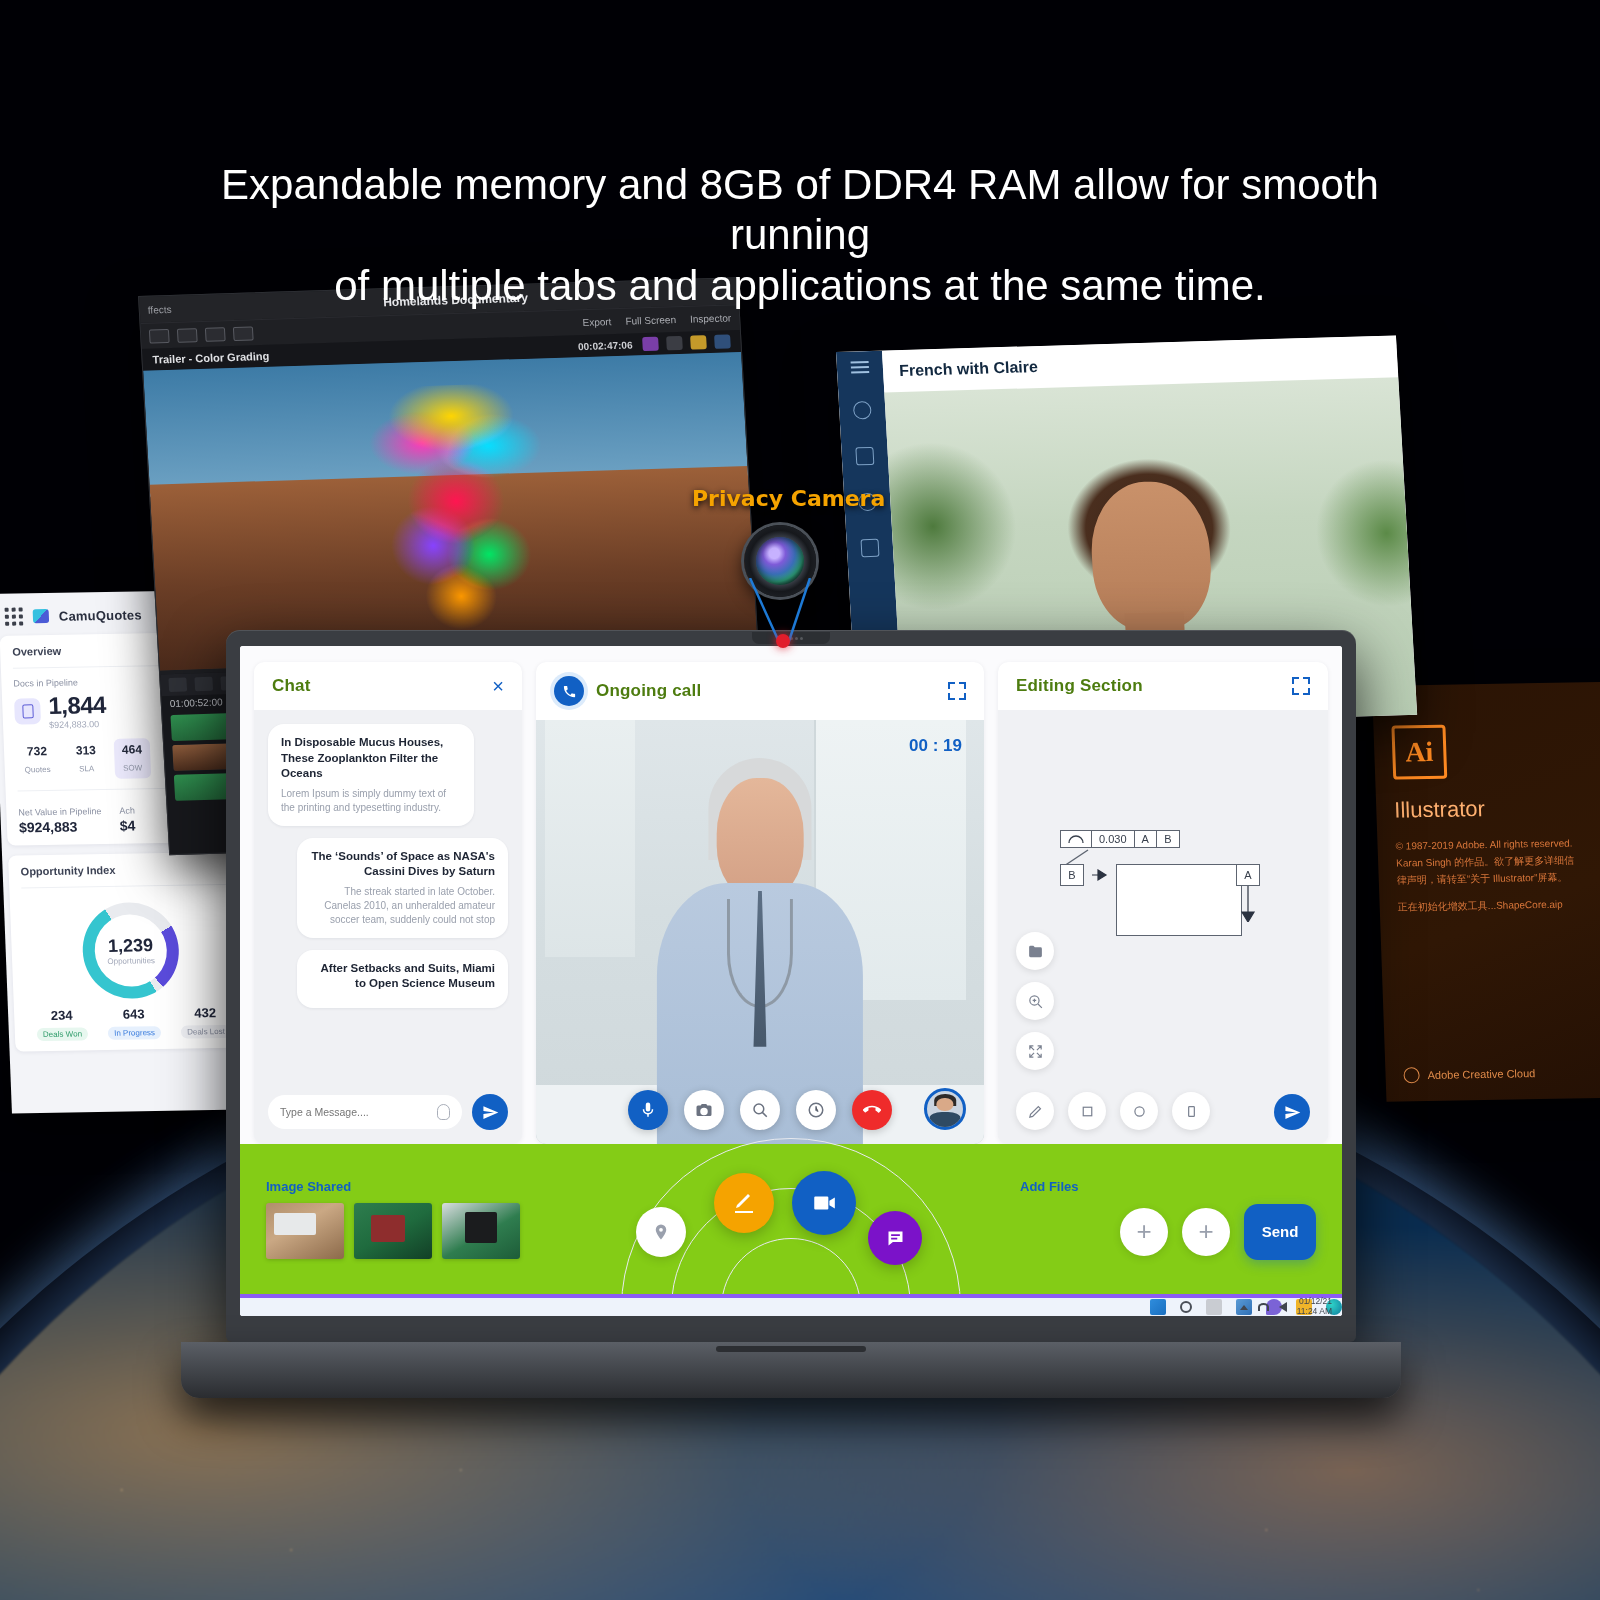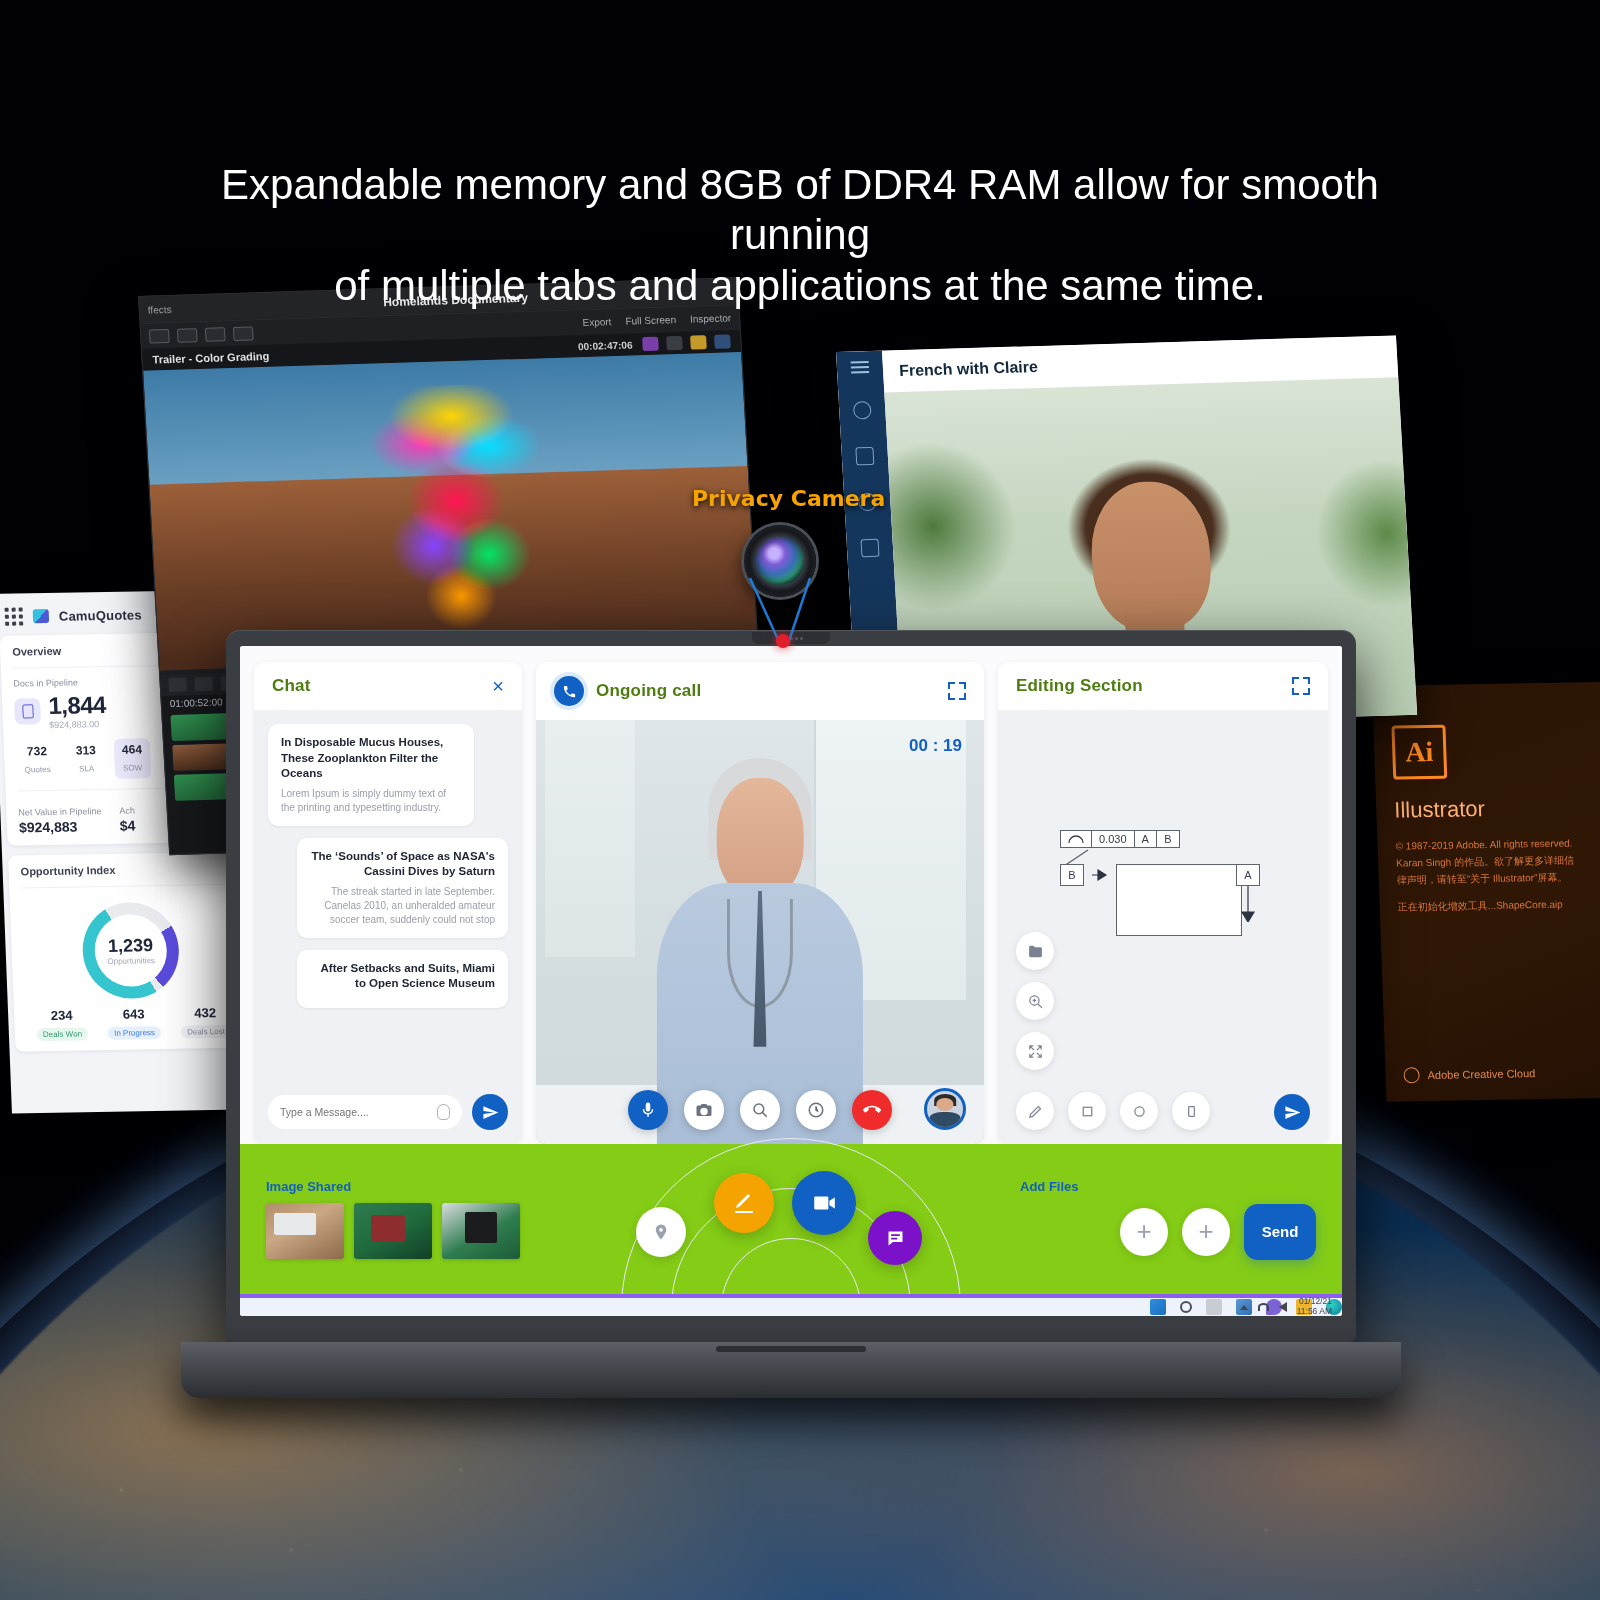--- a/index.html
+++ b/index.html
@@ -258,21 +258,21 @@
   .expand-ico{ width:18px;height:18px; position:relative; color:#1160c4;}
   .expand-ico i{ position:absolute; width:7px;height:7px; border:2.4px solid currentColor;}
   .expand-ico i:nth-child(1){ left:0;top:0; border-right:0;border-bottom:0;}
   .expand-ico i:nth-child(2){ right:0;top:0; border-left:0;border-bottom:0;}
   .expand-ico i:nth-child(3){ left:0;bottom:0; border-right:0;border-top:0;}
   .expand-ico i:nth-child(4){ right:0;bottom:0; border-left:0;border-top:0;}
 
   
   #chat-panel { width: 268px; }
   .chat-msgs { flex:1; padding:14px 14px 0 14px; overflow:hidden;}
-  .bubble { background:#fff; border-radius:10px; padding:11px 13px; margin-bottom:12px;
+  .bubble { background:#fff; border-radius:16px; padding:11px 13px; margin-bottom:12px;
     box-shadow:0 1px 3px rgba(20,30,60,.07);}
   .bubble.left { width:86%; }
   .bubble.right { width:88%; margin-left:auto; text-align:right;}
   .bubble h4 { font-size:11.5px; font-weight:700; color:#1d2433; line-height:1.35; margin-bottom:5px;}
   .bubble p { font-size:10px; color:#9aa0ad; line-height:1.4;}
   .chat-input-row { padding:12px 14px 14px 14px; display:flex; align-items:center; gap:10px;}
   .chat-input { flex:1; background:#fff; border-radius:20px; height:34px; display:flex;
     align-items:center; padding:0 12px; gap:8px;}
   .chat-input input{ border:0; outline:0; flex:1; font-size:10.5px; color:#9aa0ad;
     font-family:"Liberation Sans", sans-serif; background:transparent;}
@@ -628,21 +628,21 @@
                 <span class="spacer"></span>
                 <span class="x-ico">×</span>
               </div>
               <div class="chat-msgs">
                 <div class="bubble left">
                   <h4>In Disposable Mucus Houses, These Zooplankton Filter the Oceans</h4>
                   <p>Lorem Ipsum is simply dummy text of the printing and typesetting industry.</p>
                 </div>
                 <div class="bubble right">
                   <h4>The ‘Sounds’ of Space as NASA's Cassini Dives by Saturn</h4>
-                  <p>The streak started in late September. Canelas 2010, an unheralded amateur soccer team, suddenly could not stop</p>
+                  <p>The streak started in late October. Canelas 2010, an unheralded amateur soccer team, suddenly could not stop</p>
                 </div>
                 <div class="bubble right">
                   <h4>After Setbacks and Suits, Miami to Open Science Museum</h4>
                 </div>
               </div>
               <div class="chat-input-row">
                 <div class="chat-input">
                   <input type="text" placeholder="Type a Message...." style="">
                   <span class="clip"></span>
                 </div>
@@ -867,21 +867,21 @@
             <span class="tb-ico tb-widgets"></span>
             <span class="tb-ico tb-chat"></span>
             <span class="tb-ico tb-folder"></span>
             <span class="tb-ico tb-edge"></span>
             <span class="tb-right">
               <span class="tb-caret"></span>
               <span class="tb-wifi"></span>
               <span class="tb-vol"></span>
               <span class="tb-clock">
                 <span style="display:block">01/12/21</span>
-                <span style="display:block">11:56 AM</span>
+                <span style="display:block">11:24 AM</span>
               </span>
             </span>
           </div>
 
         </div>
       </div>
     </div>
     <div class="base"></div>
   </div>
 

